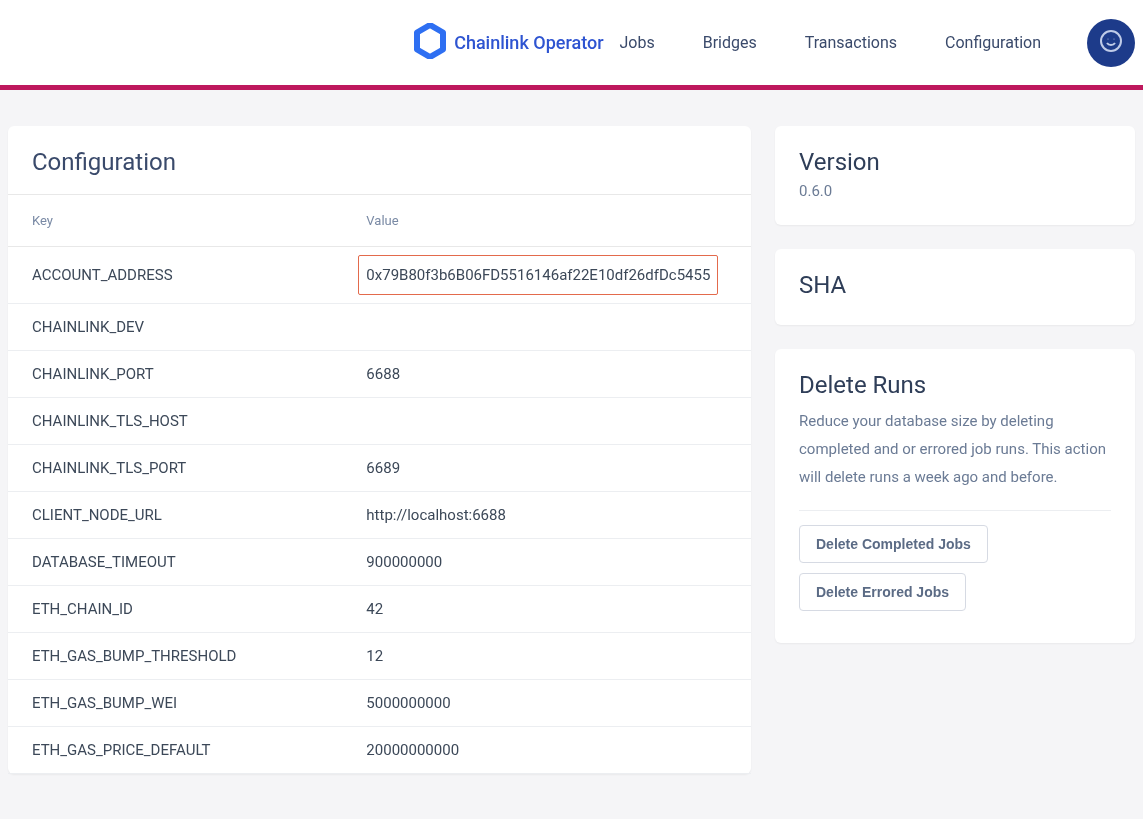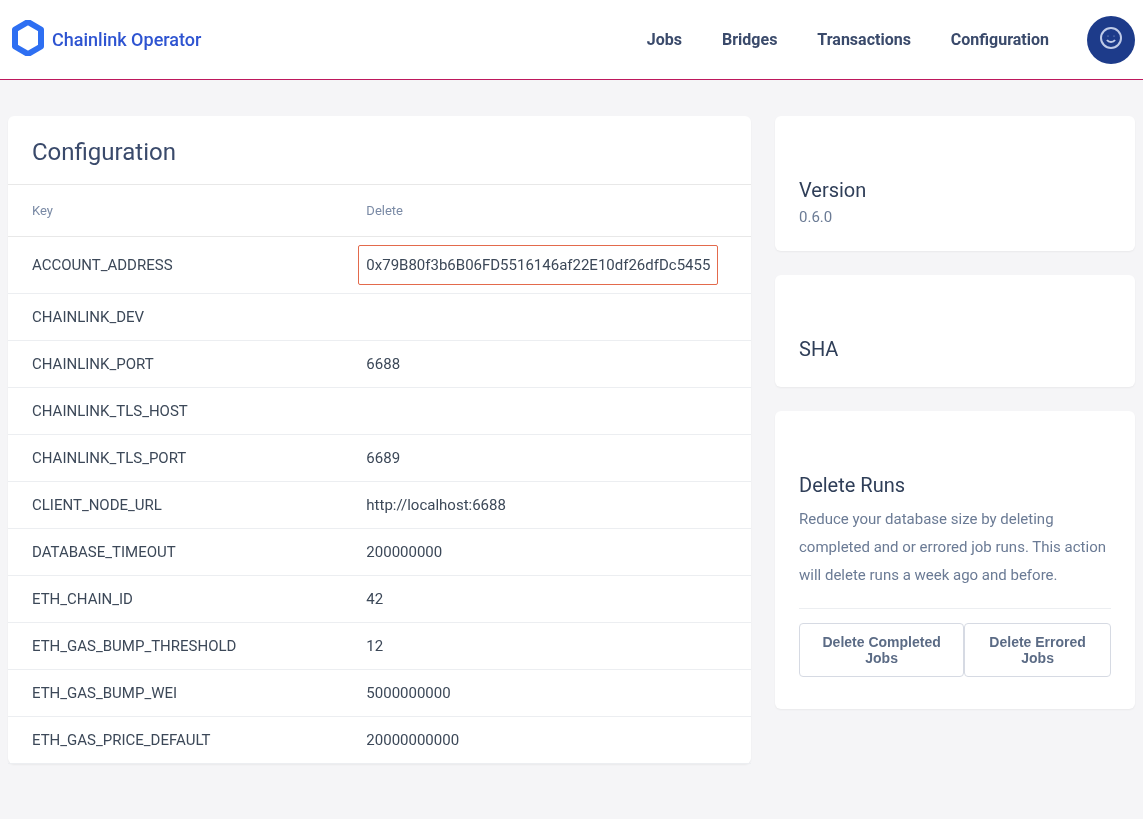--- a/index.html
+++ b/index.html
@@ -4,37 +4,37 @@
 <style>
   * { box-sizing: border-box; margin: 0; padding: 0; }
   body {
     font-family: -apple-system, BlinkMacSystemFont, "Segoe UI", Roboto, Helvetica, Arial, sans-serif;
     background: #f5f5f7;
     color: #3c4858;
     font-size: 15px;
   }
   .topbar {
     background: #fff;
-    height: 80px;
-    border-bottom: 1px solid #be185d;
+    height: 90px;
+    border-bottom: 5px solid #be185d;
     display: flex;
     align-items: center;
-    justify-content: space-between;
+    justify-content: flex-end;
     padding: 0 8px 0 12px;
   }
   .brand {
     display: flex;
     align-items: center;
     gap: 8px;
     color: #2e54d1;
     font-weight: 500;
     font-size: 18px;
   }
   .brand svg { width: 32px; height: 36px; }
-  .nav-right { display: flex; align-items: center; gap: 8px; font-weight: bold; }
+  .nav-right { display: flex; align-items: center; gap: 16px; }
   .nav-link {
     color: #3a4a6b;
     font-size: 16px;
     padding: 12px 16px;
     cursor: pointer;
     text-decoration: none;
   }
   .avatar {
     width: 48px; height: 48px;
     border-radius: 50%;
@@ -89,25 +89,24 @@
     border-radius: 2px;
     padding: 10px 7px !important;
     margin: 4px 10px 4px 0;
     display: inline-block;
     color: #3c4858;
   }
 
   .sidebar { width: 360px; display: flex; flex-direction: column; gap: 24px; }
   .side-card { padding: 22px 24px; overflow: hidden;}
   .side-card h3 {
-    font-size: 20px;
+    font-size: 24px;
     font-weight: 400;
     color: #2f3e58;
     margin-bottom: 4px;
-    margin-top: 40px;
   }
   .side-card .sub {
     font-size: 15px;
     color: #6b7b95;
     line-height: 1.55;
     white-space: nowrap;
   }
   .side-card .desc {
     font-size: 15px;
     color: #6b7b95;
@@ -124,21 +123,21 @@
     border: 1px solid #d6dae3;
     background: #fff;
     border-radius: 4px;
     padding: 10px 16px;
     font-size: 14px;
     font-weight: 600;
     color: #5b6b85;
     cursor: pointer;
     margin-bottom: 10px;
   }
-  .btn-row { display: flex; flex-direction: row; align-items: flex-start; }
+  .btn-row { display: flex; flex-direction: column; align-items: flex-start; }
   .hl-cell { padding: 4px 12px 4px 16px !important; }
 </style>
 </head>
 <body>
 
 <div class="topbar">
   <div class="brand">
     <span>
       <svg viewBox="0 0 32 36">
         <path d="M16 2 L29 9.5 L29 26.5 L16 34 L3 26.5 L3 9.5 Z" fill="none" stroke="#2e6ff2" stroke-width="6" stroke-linejoin="round"></path>
@@ -166,21 +165,21 @@
 
 <div class="main">
   <div class="card config-card">
     <div class="config-header">
       <h2>Configuration</h2>
     </div>
     <table class="config-table">
       <thead>
         <tr>
           <th>Key</th>
-          <th>Delete</th>
+          <th>Value</th>
         </tr>
       </thead>
       <tbody id="config-body">
           <tr>
             <td>ACCOUNT_ADDRESS</td>
             <td class="hl-cell"><span class="highlighted">0x79B80f3b6B06FD5516146af22E10df26dfDc5455</span></td>
           </tr>
           <tr>
             <td>CHAINLINK_DEV</td>
             <td></td>
@@ -196,21 +195,21 @@
           <tr>
             <td>CHAINLINK_TLS_PORT</td>
             <td>6689</td>
           </tr>
           <tr>
             <td>CLIENT_NODE_URL</td>
             <td>http://localhost:6688</td>
           </tr>
           <tr>
             <td>DATABASE_TIMEOUT</td>
-            <td>200000000</td>
+            <td>900000000</td>
           </tr>
           <tr>
             <td>ETH_CHAIN_ID</td>
             <td>42</td>
           </tr>
           <tr>
             <td>ETH_GAS_BUMP_THRESHOLD</td>
             <td>12</td>
           </tr>
           <tr>

